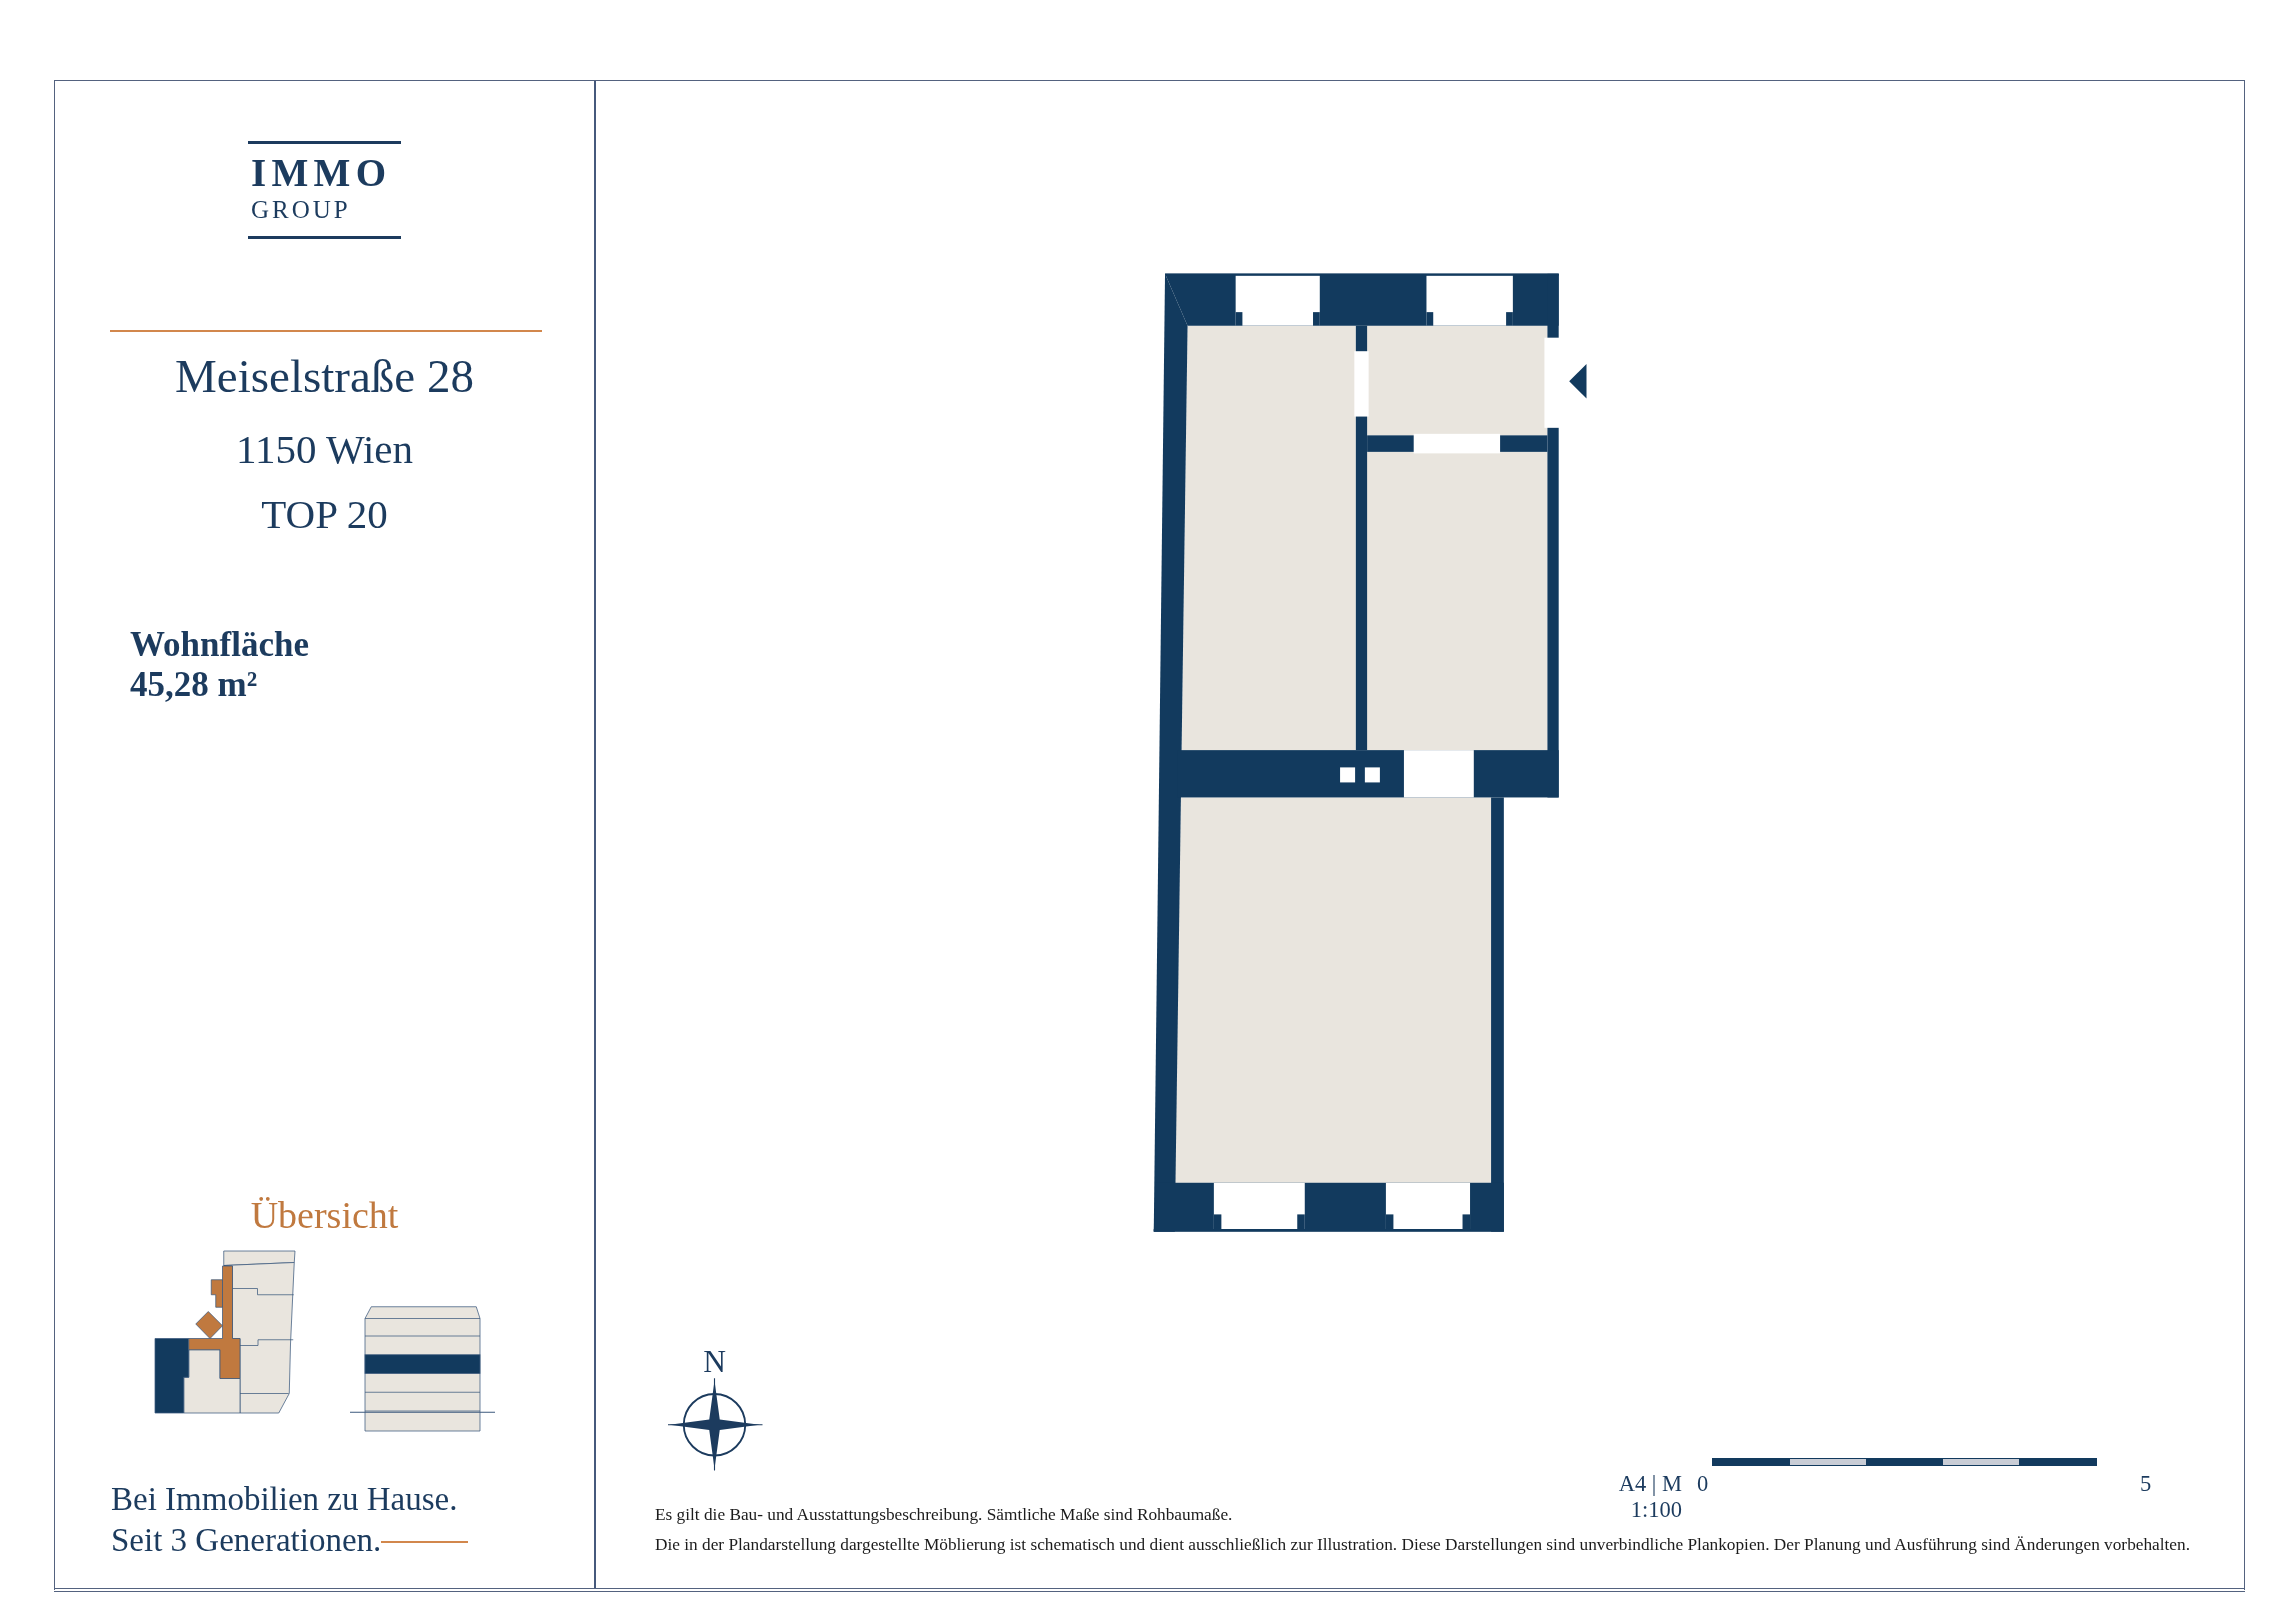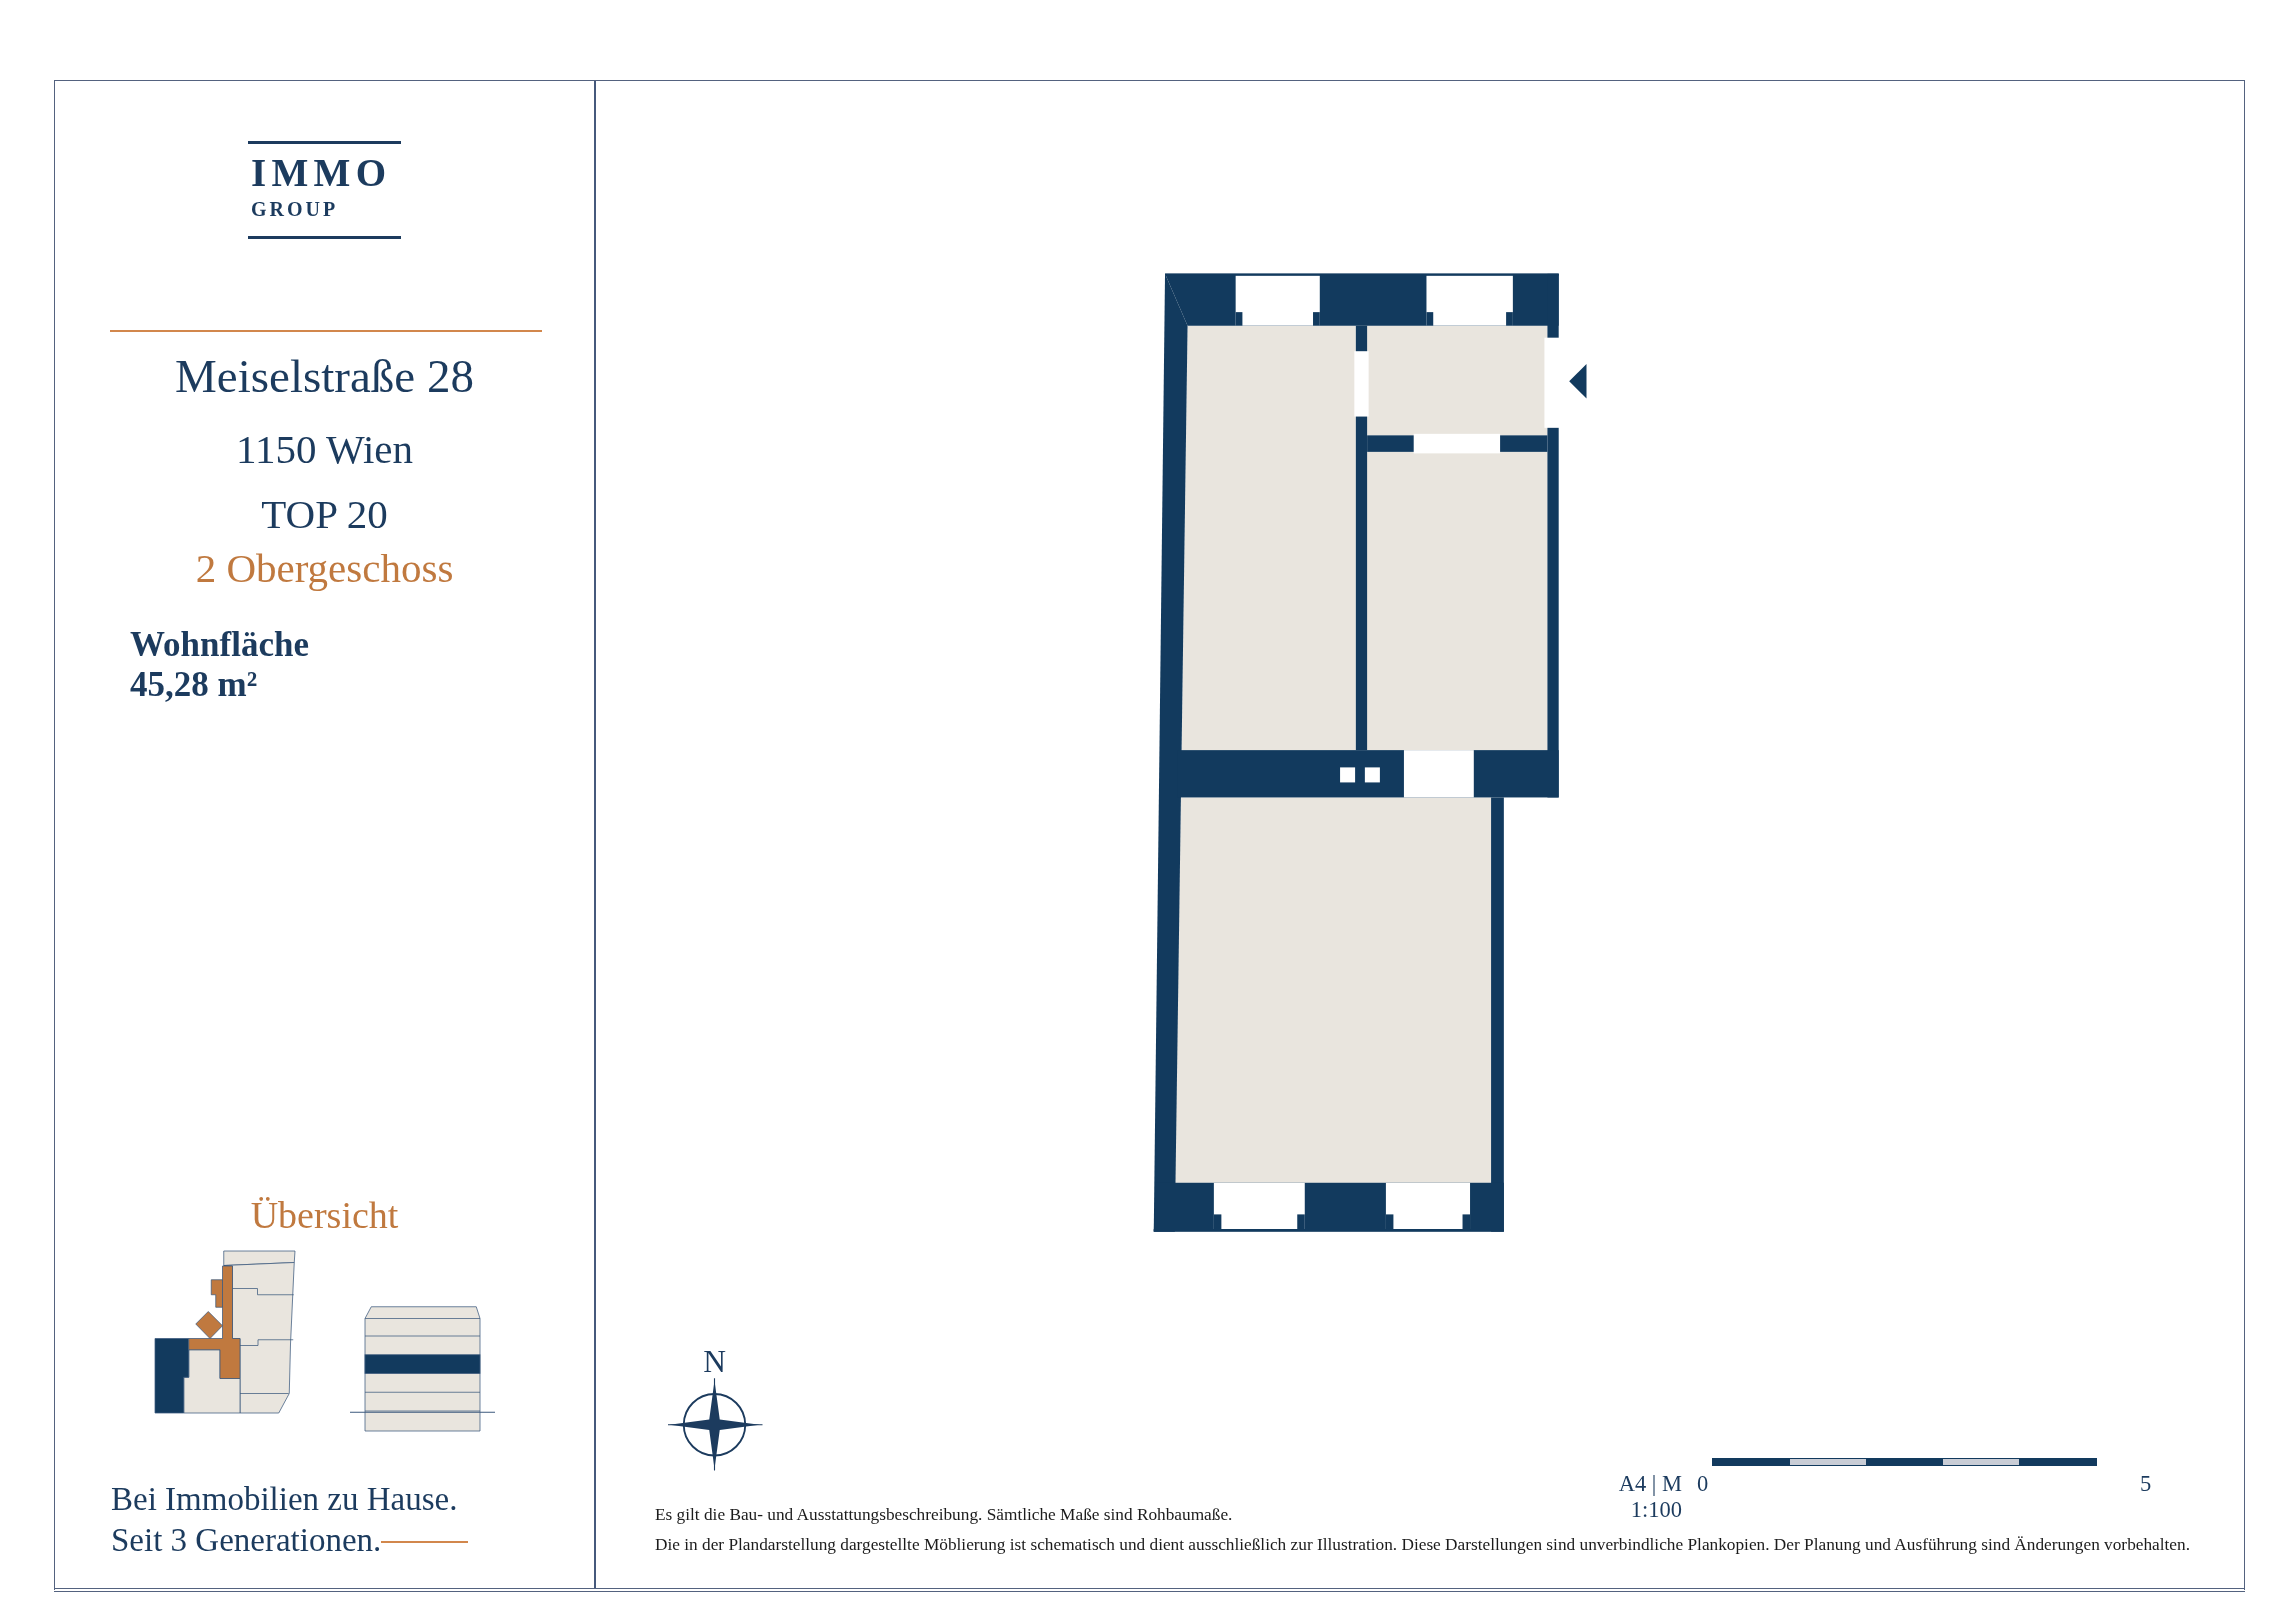--- a/index.html
+++ b/index.html
@@ -17,21 +17,21 @@
   body{width:2295px;height:1623px;position:relative;font-family:"Liberation Serif",serif;color:var(--navy);}
   .sheet{position:absolute;left:54px;top:80px;width:2189px;height:1507px;border:1.5px solid var(--border);border-bottom:4.5px double var(--border);background:#fff;}
   .divider{position:absolute;left:539px;top:0;bottom:0;width:1.5px;background:#46597c;}
   .abs{position:absolute;}
   .center{text-align:center;}
   
   .logo-row{position:absolute;left:0;top:60px;width:539px;display:flex;justify-content:center;align-items:center;gap:25.5px;}
   .brand-big{font-size:150px;line-height:113px;font-weight:bold;color:var(--navy);letter-spacing:1.5px;}
   .brand-sub{display:flex;flex-direction:column;border-top:3.8px solid var(--navy);border-bottom:3.8px solid var(--navy);padding:9px 3px;width:147px;align-items:flex-start;}
   .brand-sub .l1{font-size:39px;line-height:39px;font-weight:bold;letter-spacing:5.3px;}
-  .brand-sub .l2{font-size:20px;line-height:35px;font-weight:bold;letter-spacing:3px;}
+  .brand-sub .l2{font-size:25px;line-height:35px;font-weight:normal;letter-spacing:3px;}
   .orange-rule{position:absolute;height:2.3px;background:var(--orange-line);}
   
   .addr1{left:0;top:267px;width:539px;font-size:47px;line-height:56px;}
   .addr2{left:0;top:344px;width:539px;font-size:41px;line-height:48px;}
   .addr3{left:0;top:409px;width:539px;font-size:41px;line-height:48px;}
   .addr4{left:0;top:463px;width:539px;font-size:41px;line-height:48px;color:var(--orange);}
   .area-row{left:75px;top:544px;width:389px;display:flex;justify-content:space-between;font-size:35px;font-weight:bold;flex-direction:column;}
   
   .overview-title{left:0;top:1112px;width:539px;font-size:38px;color:var(--orange);}
   .tagline1{left:56px;top:1399px;font-size:33px;line-height:39px;}
@@ -58,21 +58,20 @@
       <span class="l1">IMMO</span>
       <span class="l2">GROUP</span>
     </div>
   </div>
 
   <div class="orange-rule abs" style="left:55px;top:249px;width:432px;"></div>
 
   <div class="abs center addr1">Meiselstraße 28</div>
   <div class="abs center addr2">1150 Wien</div>
   <div class="abs center addr3">TOP 20</div>
-  <div class="abs center addr4">2 Obergeschoss</div>
 
   <div class="abs area-row">
     <span>Wohnfläche</span>
     <span>45,28 m²</span>
   </div>
 
   <div class="abs center overview-title">Übersicht</div>
 
   <svg class="abs" style="left:96px;top:1165px;" width="348" height="190" viewBox="60 20 1390 760">
     <g stroke="var(--outline)" stroke-width="3" stroke-linejoin="round">

